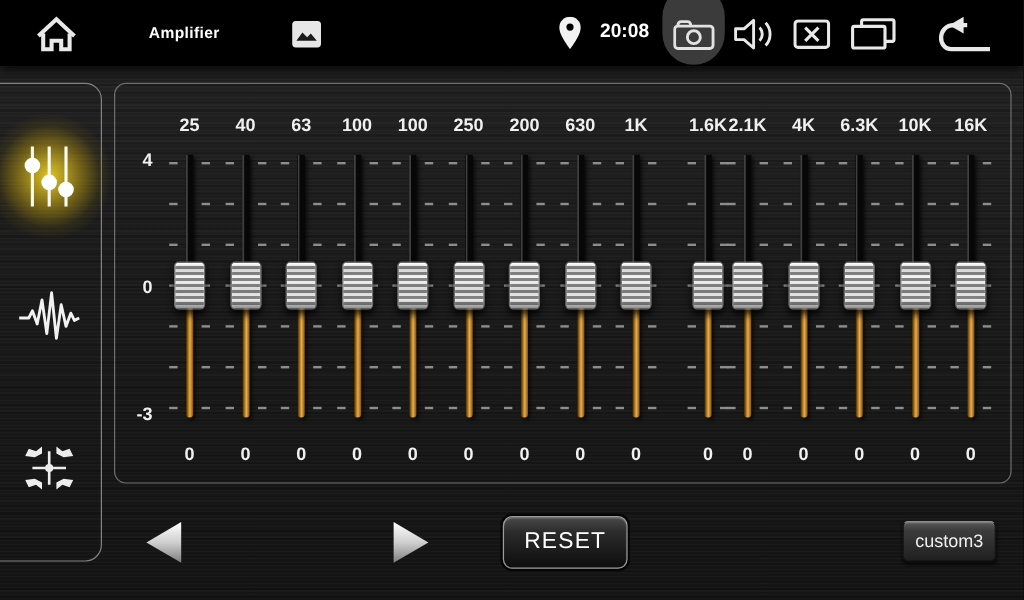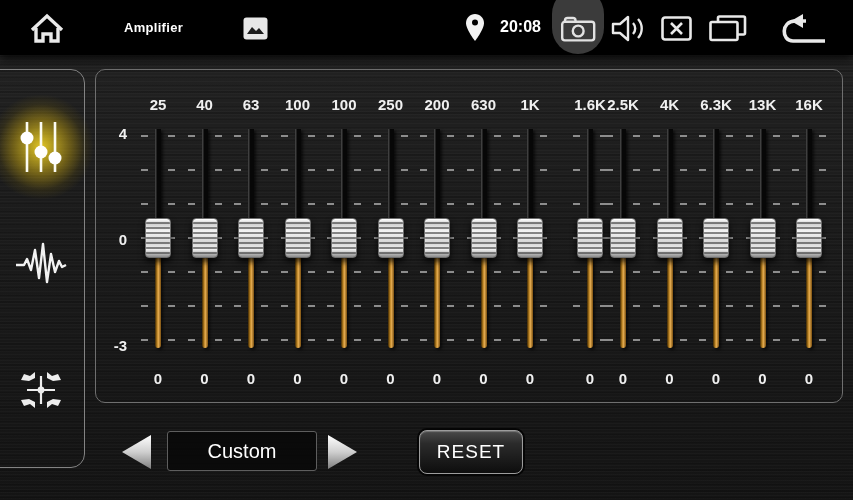--- a/index.html
+++ b/index.html
@@ -384,21 +384,21 @@
           <div class="tick r" style="top: 167px;"></div>
           <div class="tick l" style="top: 201px;"></div>
           <div class="tick r" style="top: 201px;"></div>
           <div class="tick l" style="top: 235px;"></div>
           <div class="tick r" style="top: 235px;"></div>
           <div class="tick l" style="top: 269px;"></div>
           <div class="tick r" style="top: 269px;"></div>
         </div>
 
     <div class="band" style="left: 504px;">
-      <div class="freq">2.5K</div>
+      <div class="freq">2.1K</div>
       <div class="track-up"></div>
       <div class="track-dn"></div>
       <div class="thumb"></div>
       <div class="value">0</div>
     <div class="tick l" style="top: 65px;"></div>
           <div class="tick r" style="top: 65px;"></div>
           <div class="tick l" style="top: 99px;"></div>
           <div class="tick r" style="top: 99px;"></div>
           <div class="tick l" style="top: 133px;"></div>
           <div class="tick r" style="top: 133px;"></div>
@@ -450,21 +450,21 @@
           <div class="tick r" style="top: 167px;"></div>
           <div class="tick l" style="top: 201px;"></div>
           <div class="tick r" style="top: 201px;"></div>
           <div class="tick l" style="top: 235px;"></div>
           <div class="tick r" style="top: 235px;"></div>
           <div class="tick l" style="top: 269px;"></div>
           <div class="tick r" style="top: 269px;"></div>
         </div>
 
     <div class="band" style="left: 643.5px;">
-      <div class="freq">13K</div>
+      <div class="freq">10K</div>
       <div class="track-up"></div>
       <div class="track-dn"></div>
       <div class="thumb"></div>
       <div class="value">0</div>
     <div class="tick l" style="top: 65px;"></div>
           <div class="tick r" style="top: 65px;"></div>
           <div class="tick l" style="top: 99px;"></div>
           <div class="tick r" style="top: 99px;"></div>
           <div class="tick l" style="top: 133px;"></div>
           <div class="tick r" style="top: 133px;"></div>
@@ -506,26 +506,26 @@
     <defs>
         <linearGradient id="agl" x1="0" y1="0" x2="0" y2="1">
       <stop offset="0" stop-color="#ffffff"></stop>
           <stop offset="0.5" stop-color="#cfcfcf"></stop>
           <stop offset="1" stop-color="#7e7e7e"></stop>
     </linearGradient>
       </defs>
     <polygon points="32,2 32,36 3,19" fill="url(#agl)"></polygon>
   </svg>
 
-  <div class="ctl preset-box">
-    <span>Custom</span>
-  </div>
 
   <svg class="ctl arrow-btn" style="left:326px;top:433px" viewBox="0 0 34 38">
     <polygon points="2,2 2,36 31,19" fill="url(#agl)"></polygon>
   </svg>
 
   <div class="ctl reset-btn">
     <span>RESET</span>
   </div>
 
+  <div class="ctl custom-btn" style="left:752px">
+    <span>custom3</span>
+  </div>
 
 </div>
 
 </body></html>

